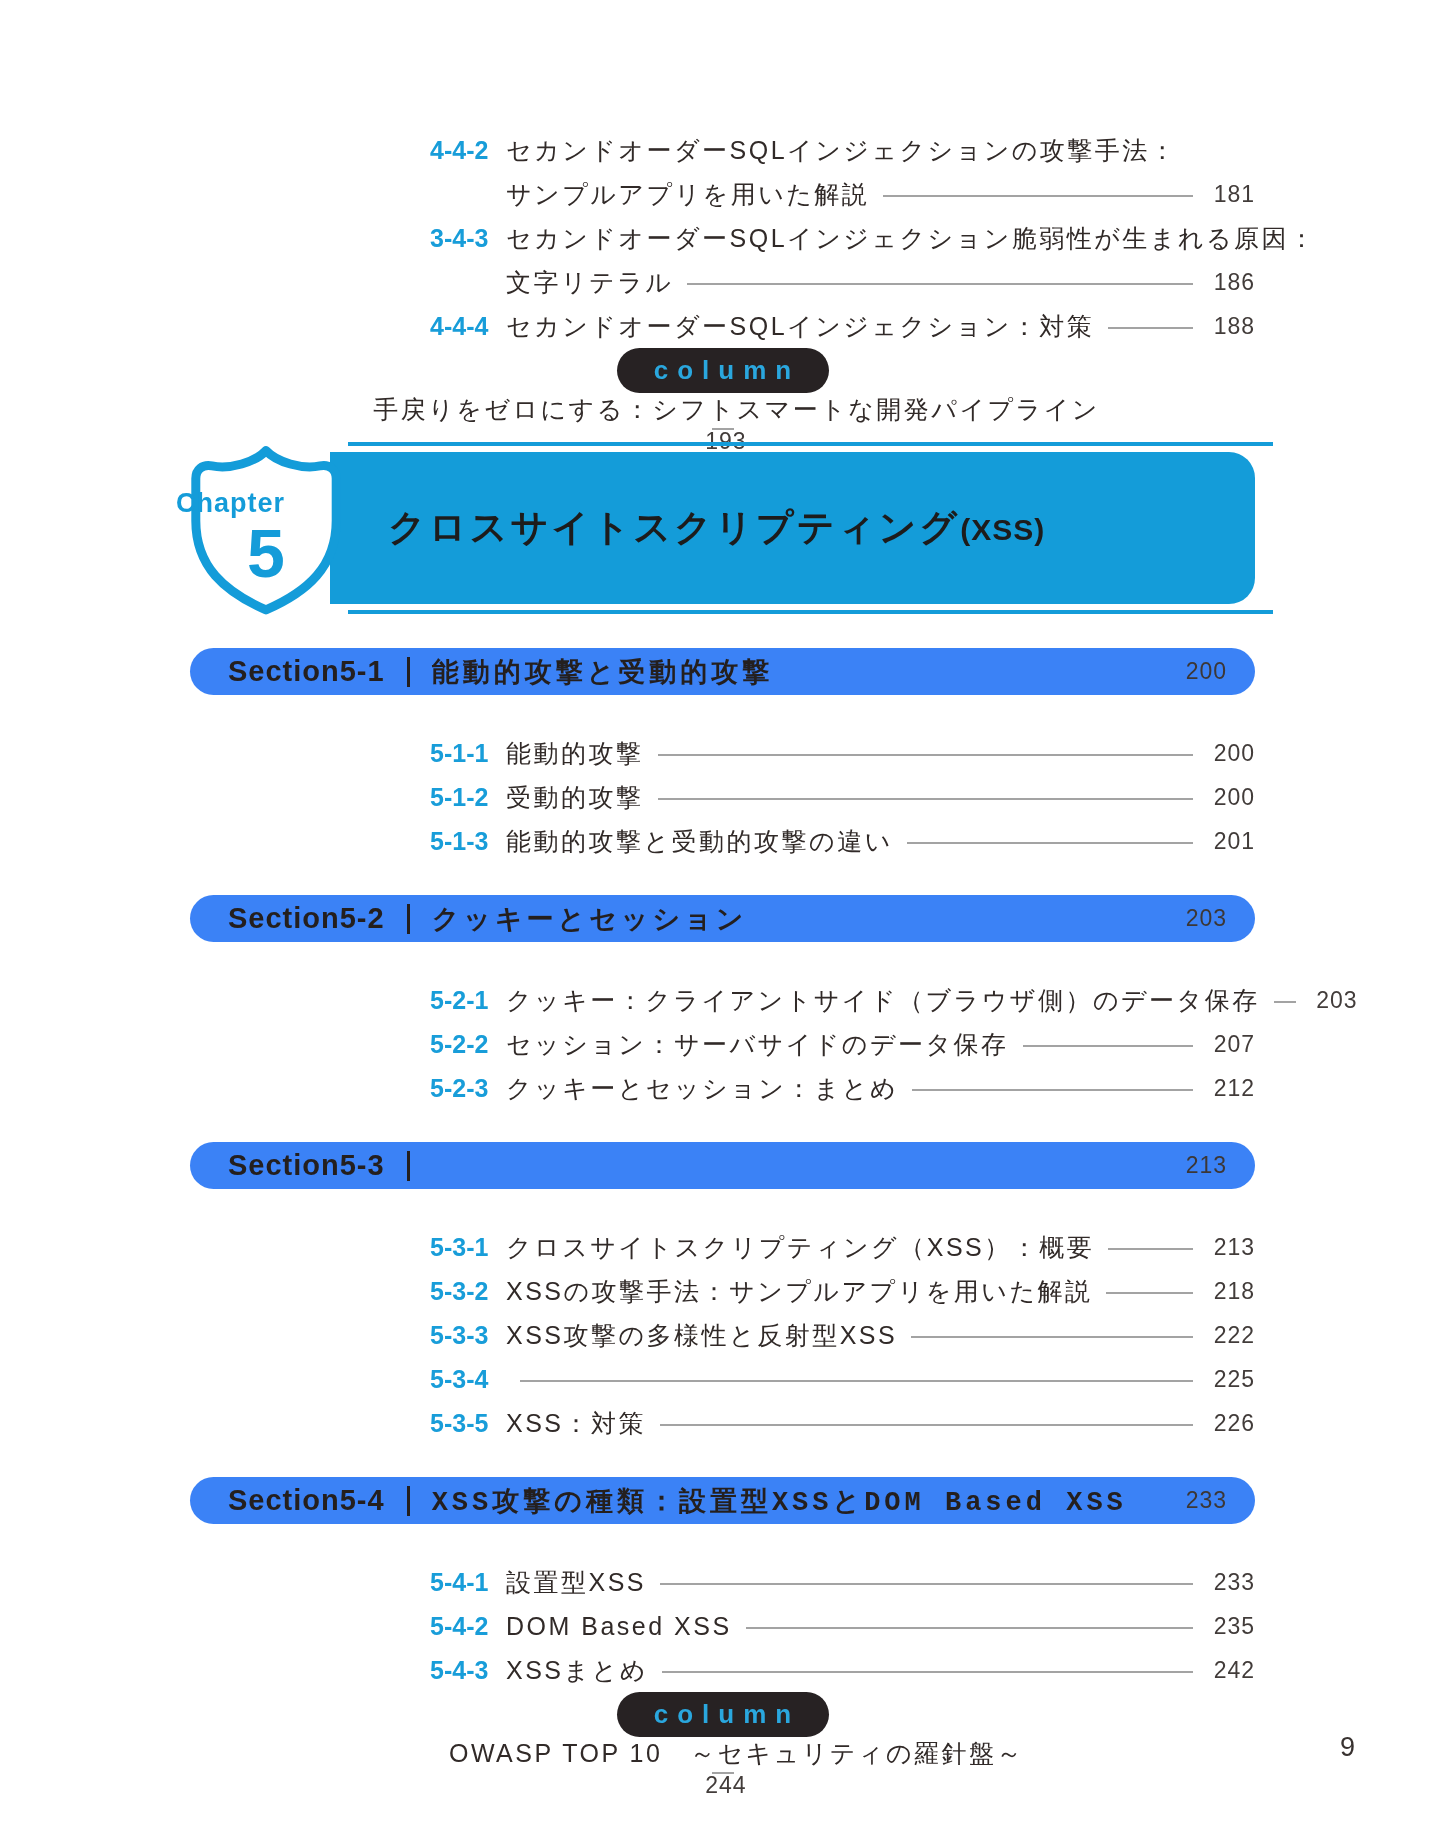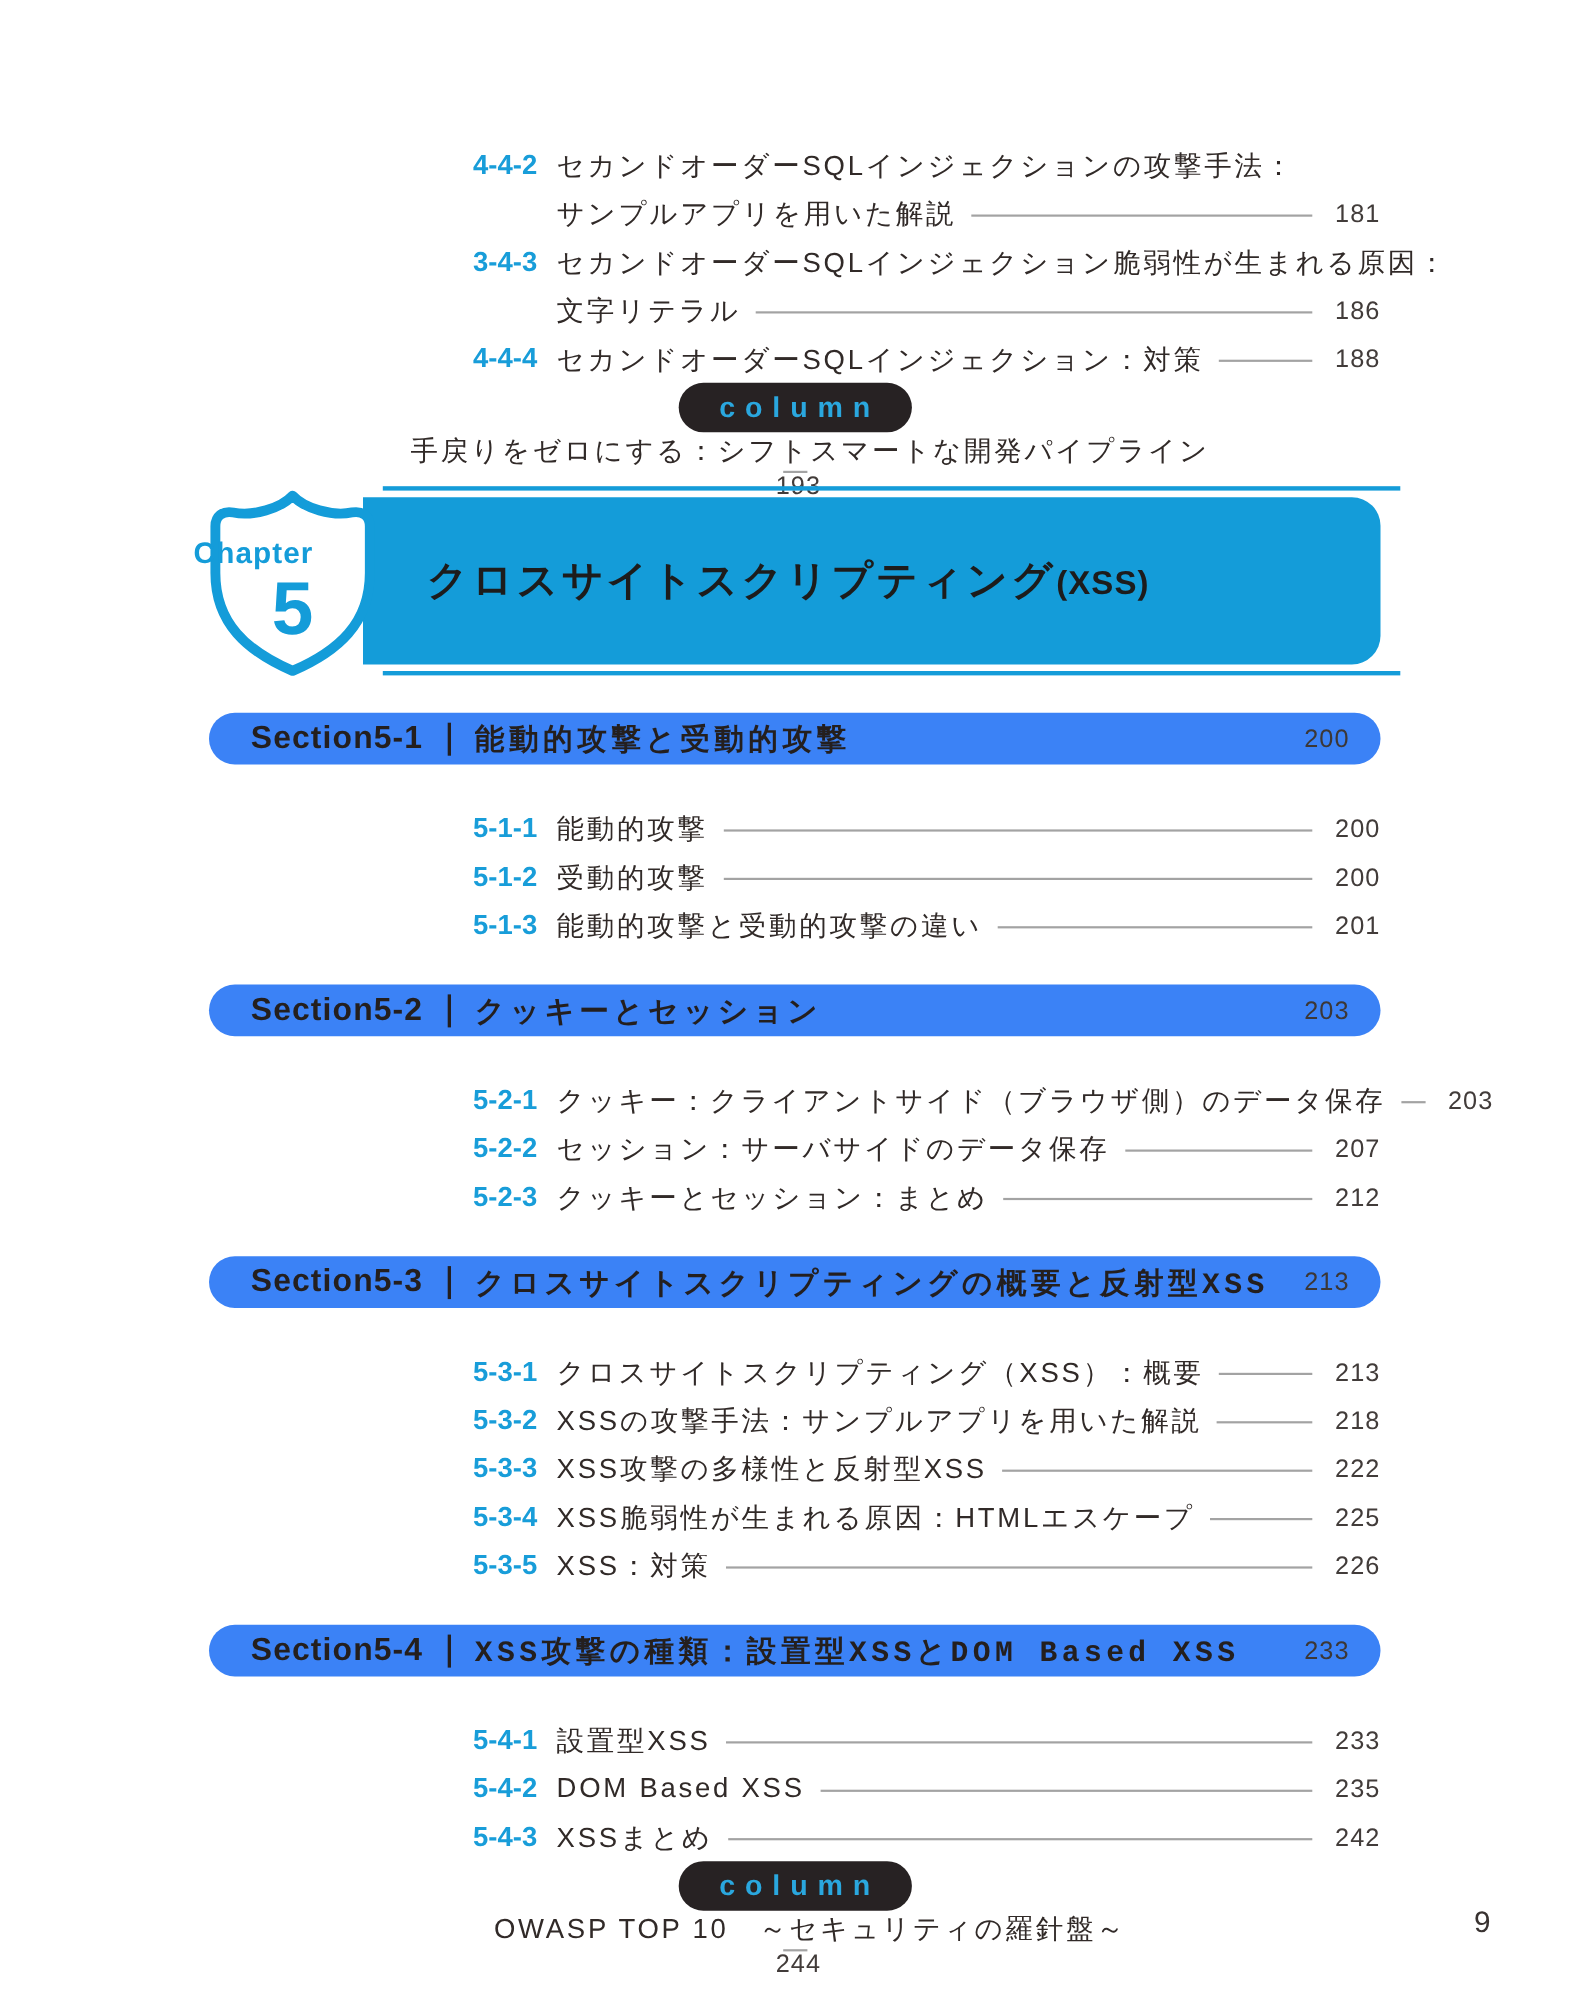--- a/index.html
+++ b/index.html
@@ -162,21 +162,20 @@
       <span class="num">5-2-3</span>
       <span class="txt">クッキーとセッション：まとめ</span>
       <span class="leader"></span>
       <span class="pg">212</span>
     </div>
   </div>
 
   <div class="section-bar">
     <span class="sec-label">Section5-3</span>
     <span class="sec-sep"></span>
-    <span class="sec-title">クロスサイトスクリプティングの概要と反射型XSS</span>
     <span class="sec-page">213</span>
   </div>
   <div class="items">
     <div class="trow indent">
       <span class="num">5-3-1</span>
       <span class="txt">クロスサイトスクリプティング（XSS）：概要</span>
       <span class="leader"></span>
       <span class="pg">213</span>
     </div>
     <div class="trow indent">
@@ -186,21 +185,20 @@
       <span class="pg">218</span>
     </div>
     <div class="trow indent">
       <span class="num">5-3-3</span>
       <span class="txt">XSS攻撃の多様性と反射型XSS</span>
       <span class="leader"></span>
       <span class="pg">222</span>
     </div>
     <div class="trow indent">
       <span class="num">5-3-4</span>
-      <span class="txt">XSS脆弱性が生まれる原因：HTMLエスケープ</span>
       <span class="leader"></span>
       <span class="pg">225</span>
     </div>
     <div class="trow indent">
       <span class="num">5-3-5</span>
       <span class="txt">XSS：対策</span>
       <span class="leader"></span>
       <span class="pg">226</span>
     </div>
   </div>

